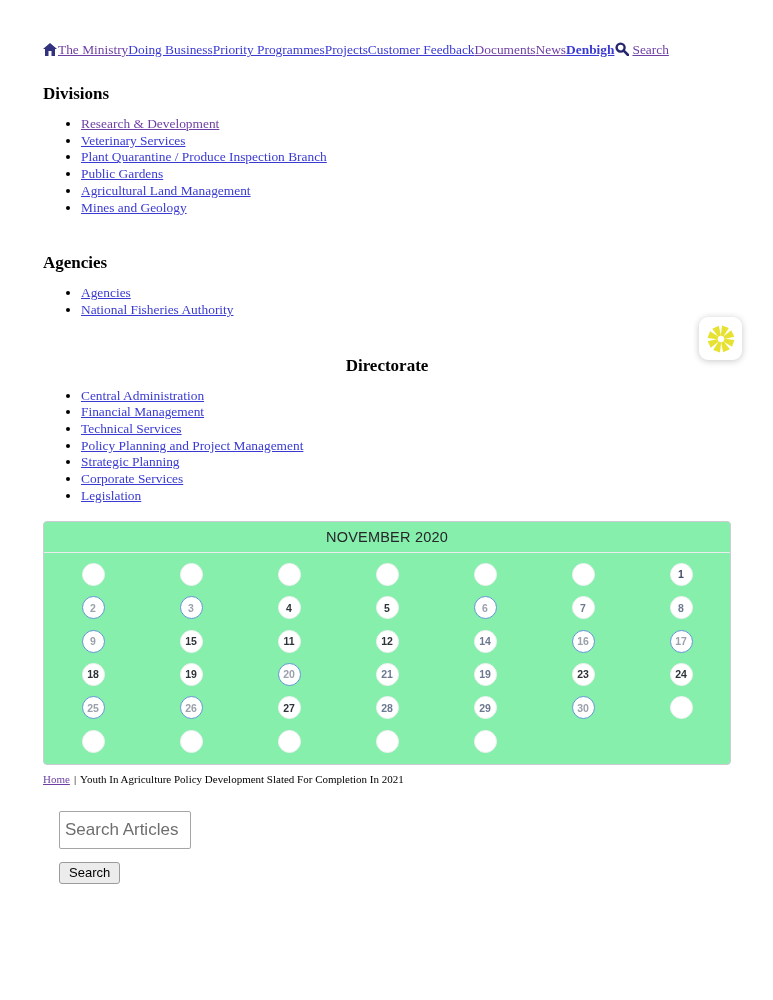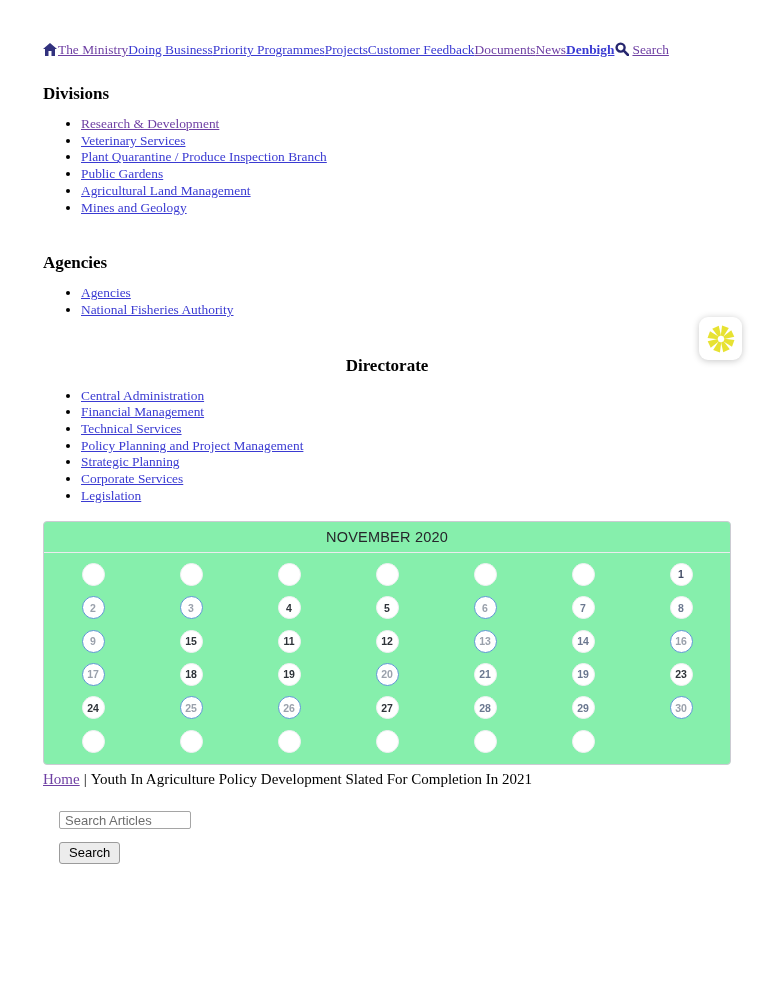--- a/index.html
+++ b/index.html
@@ -51,29 +51,29 @@
     display:flex;align-items:center;justify-content:center;
     border:1px solid var(--empty_ring);
     font-size:10.5px;font-weight:bold;color:var(--day_num);
     box-sizing:border-box;background:#fff;
   }
   .daycircle.event{border-color:var(--event_ring);color:var(--event_num);}
   .daycircle.weekend{color:var(--weekend_num);}
   .daycircle.empty{color:transparent;}
 
   
-  .breadcrumb{margin-top:6px;font-size:15px;line-height:16px;}
+  .breadcrumb{margin-top:6px;font-size:11px;line-height:16px;}
   .breadcrumb a{color:var(--link_visited);text-decoration:underline;cursor:pointer;}
   .breadcrumb .sep{margin:0 4px;}
 
   
   .article-search{margin-top:24px;margin-left:16px;font-family:"Liberation Sans", sans-serif;}
   .article-search input{
     width:120px;height:16px;border:1px solid #a5a5a5;border-radius:2px;
-    font-size:13px;padding:0 5px;color:#333;font-family:"Liberation Sans", sans-serif;
+    font-size:17px;padding:10px 5px;color:#333;font-family:"Liberation Sans", sans-serif;
   }
   .article-search input::placeholder{color:#6e6e6e;opacity:1;}
   .search-btn{
     display:inline-block;margin-top:13px;
     background:#ececec;border:1px solid #9b9b9b;border-radius:3px;
     font-size:13px;color:#000;padding:2px 9px 3px 9px;cursor:pointer;
     font-family:"Liberation Sans", sans-serif;
   }
 
   
@@ -179,23 +179,20 @@
           <div class="daycircle event">9</div>
         </div>
         <div class="cal-cell">
           <div class="daycircle">15</div>
         </div>
         <div class="cal-cell">
           <div class="daycircle">11</div>
         </div>
         <div class="cal-cell">
           <div class="daycircle">12</div>
-        </div>
-        <div class="cal-cell">
-          <div class="daycircle event">13</div>
         </div>
         <div class="cal-cell">
           <div class="daycircle weekend">14</div>
         </div>
         <div class="cal-cell">
           <div class="daycircle event">16</div>
         </div>
         <div class="cal-cell">
           <div class="daycircle event">17</div>
         </div>

